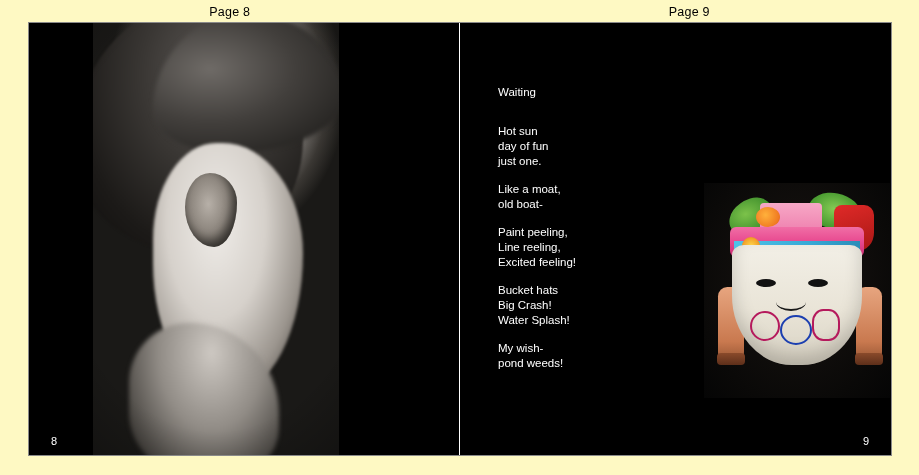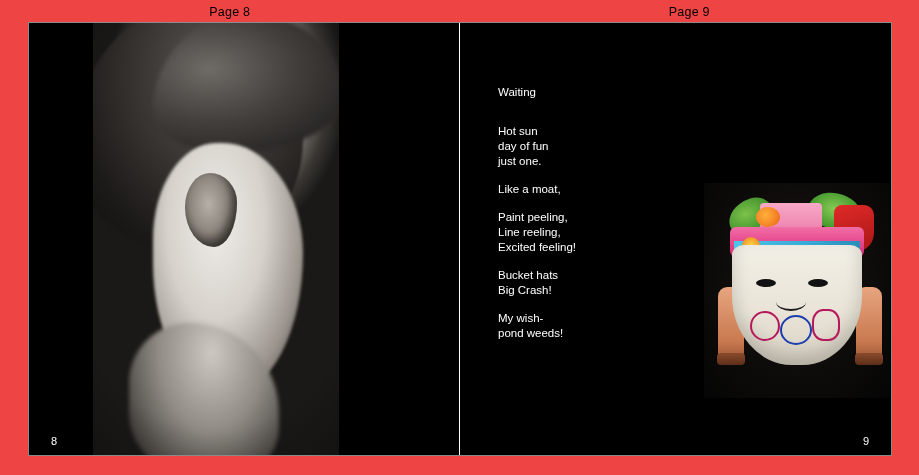--- a/index.html
+++ b/index.html
@@ -8,21 +8,21 @@
     background: #ffffff;
     width: 919px;
     height: 475px;
     overflow: hidden;
     font-family: "Liberation Sans", sans-serif;
   }
   .page-wrap {
     position: relative;
     width: 919px;
     height: 475px;
-    background: #ef4444;
+    background: #fef9c3;
   }
   .page-labels {
     position: absolute;
     top: 0;
     left: 0;
     width: 919px;
     height: 24px;
     display: flex;
   }
   .page-label {
@@ -369,29 +369,31 @@
         <div class="stanza">
           <span class="line">Waiting</span>
         </div>
         <div class="stanza">
           <span class="line">Hot sun</span>
           <span class="line">day of fun</span>
           <span class="line">just one.</span>
         </div>
         <div class="stanza">
           <span class="line">Like a moat,</span>
+          <span class="line">old boat-</span>
         </div>
         <div class="stanza">
           <span class="line">Paint peeling,</span>
           <span class="line">Line reeling,</span>
           <span class="line">Excited feeling!</span>
         </div>
         <div class="stanza">
           <span class="line">Bucket hats</span>
           <span class="line">Big Crash!</span>
+          <span class="line">Water Splash!</span>
         </div>
         <div class="stanza">
           <span class="line">My wish-</span>
           <span class="line">pond weeds!</span>
         </div>
       </div>
 
 
       <div class="mask-photo">
         <div class="mask-bg"></div>

